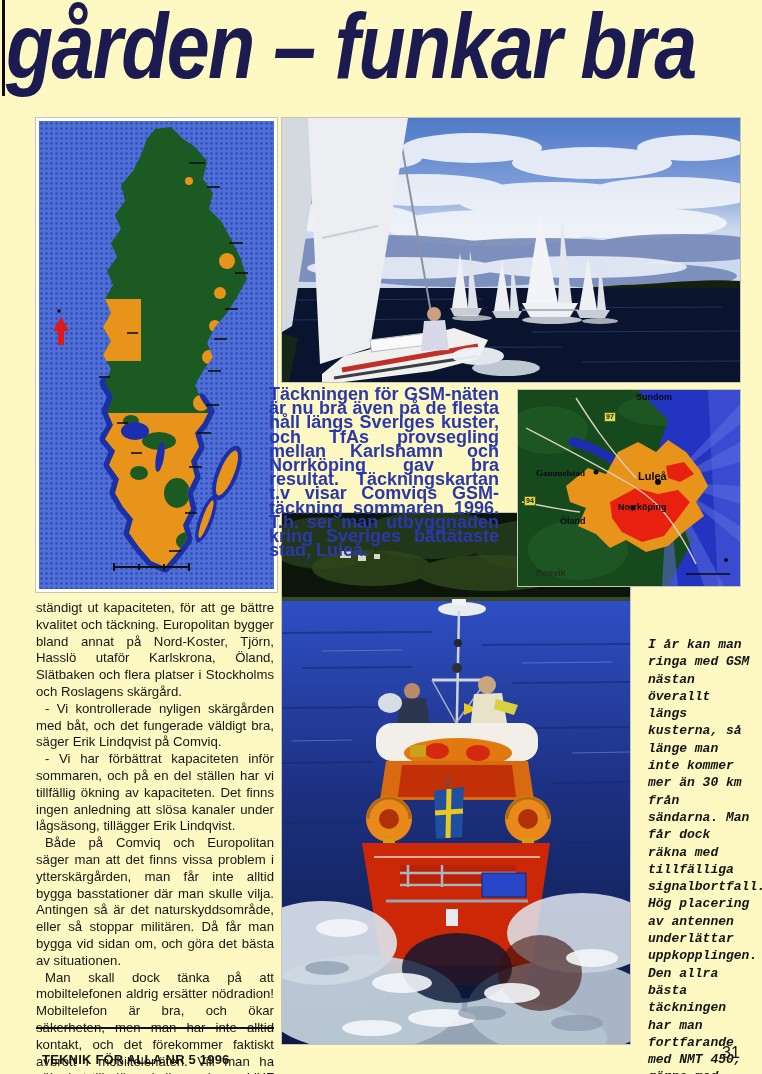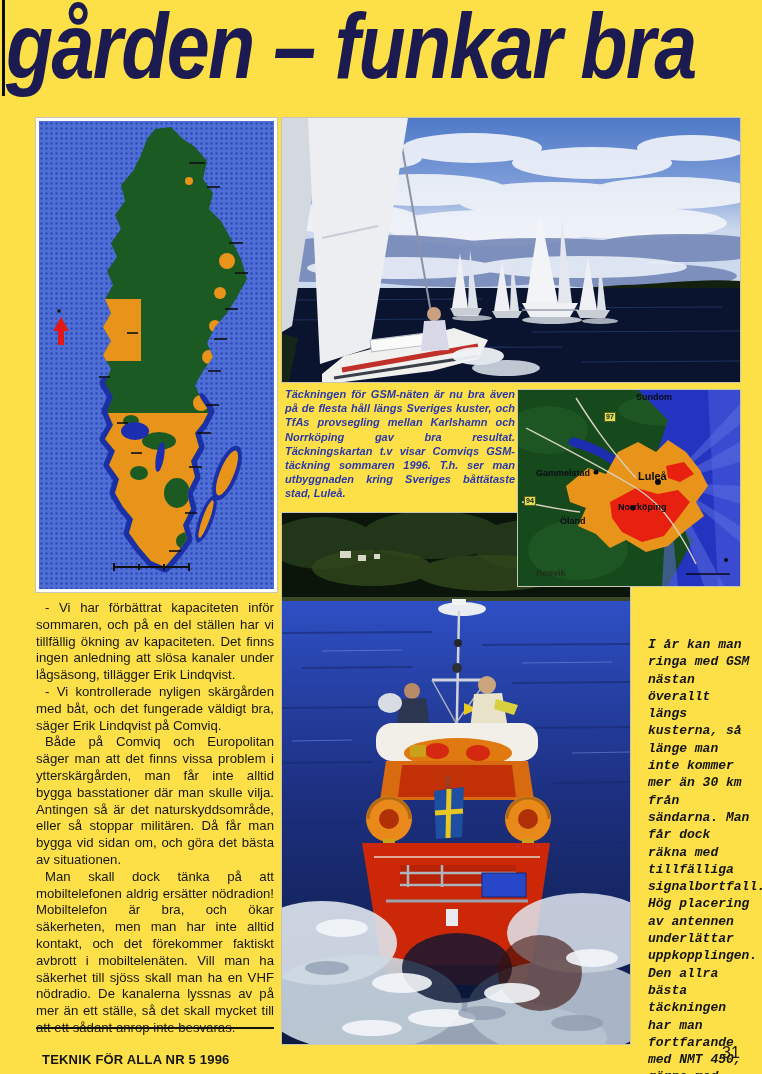--- a/index.html
+++ b/index.html
@@ -1,29 +1,29 @@
 <!DOCTYPE html>
 <html><head>
 <meta charset="utf-8">
 <style>
   html,body{margin:0;padding:0;background:#e9e7e2;}
-  .page{position:relative;width:762px;height:1074px;background:#fde047;overflow:hidden;
+  .page{position:relative;width:762px;height:1074px;background:#fef9c3;overflow:hidden;
         font-family:"Liberation Sans",sans-serif;color:#111;}
   
   .headline{position:absolute;left:6px;top:-10px;width:900px;height:112px;
     font-size:92px;font-weight:bold;font-style:italic;line-height:112px;
     color:#1b1b52;transform:scaleX(.84);transform-origin:left center;
     letter-spacing:-2px;white-space:nowrap;}
   .edge-mark{position:absolute;left:2px;top:0;width:3px;height:96px;background:#0c0c18;}
   
   .photo,.mapframe{position:absolute;background:#fff;box-shadow:0 0 0 1px #c9c4b8;}
   .photo svg,.mapframe svg{display:block;}
   
-  .caption{position:absolute;left:285px;top:387px;width:230px;
-    font-size:11px;font-weight:bold;font-style:italic;line-height:14.2px;
+  .caption{position:absolute;left:269px;top:387px;width:230px;
+    font-size:18px;font-weight:bold;line-height:14.2px;
     color:#2a38ac;text-align:justify;}
   
   .article{position:absolute;left:36px;top:600px;width:238px;
     font-size:13.2px;line-height:16.8px;text-align:justify;color:#161616;}
   .article p{margin:0;}
   .article p.ind{text-indent:9px;}
   .byline-rule{position:absolute;left:36px;top:1027px;width:238px;height:2px;background:#111;}
   .byline{position:absolute;left:36px;top:1030px;width:238px;text-align:right;
     font-size:15px;font-weight:bold;color:#111;}
   
@@ -384,35 +384,36 @@
           <path d="M4,112 C26,116 44,120 62,122"></path>
         </g>
 
         <circle cx="140" cy="92" r="3" fill="#0a0a14"></circle>
         <circle cx="115" cy="118" r="2.5" fill="#0a0a14"></circle>
         <circle cx="78" cy="82" r="2.5" fill="#0a0a14"></circle>
         <circle cx="208" cy="170" r="2" fill="#0a0a14"></circle>
         <line x1="168" y1="184" x2="212" y2="184" stroke="#0a0a14" stroke-width="1.5"></line>
       </svg>
       <span class="lulea-label" style="left:118px;top:2px;">Sundom</span>
-      <span class="lulea-label" style="left:18px;top:78px;">Gammelstad</span>
+      <span class="lulea-label" style="left:18px;top:78px;font-family:Liberation Serif, serif;">Gammelstad</span>
       <span class="lulea-label big" style="left:120px;top:80px;">Luleå</span>
       <span class="lulea-label" style="left:100px;top:112px;">Norrköping</span>
       <span class="lulea-label" style="left:42px;top:126px;">Öland</span>
       <span class="lulea-label" style="left:18px;top:178px;color:#20301a;">Rosvik</span>
       <span class="road-badge" style="left:86px;top:22px;">97</span>
       <span class="road-badge" style="left:6px;top:106px;">94</span>
     </div>
   </div>
 
   <div class="caption">Täckningen för GSM-näten är nu bra även på de flesta håll längs Sveriges kuster, och TfAs provsegling mellan Karlshamn och Norrköping gav bra resultat. Täckningskartan t.v visar Comviqs GSM-täckning sommaren 1996. T.h. ser man utbyggnaden kring Sveriges båttätaste stad, Luleå.</div>
 
   <div class="article">
+    <p>ständigt ut kapaciteten, för att ge bättre kvalitet och täckning. Europolitan bygger bland annat på Nord-Koster, Tjörn, Hasslö utaför Karlskrona, Öland, Slätbaken och flera platser i Stockholms och Roslagens skärgård.</p>
+    <p class="ind">- Vi kontrollerade nyligen skärgården med båt, och det fungerade väldigt bra, säger Erik Lindqvist på Comviq.</p>
     <p class="ind">- Vi har förbättrat kapaciteten inför sommaren, och på en del ställen har vi tillfällig ökning av kapaciteten. Det finns ingen anledning att slösa kanaler under lågsäsong, tillägger Erik Lindqvist.</p>
-    <p class="ind">- Vi kontrollerade nyligen skärgården med båt, och det fungerade väldigt bra, säger Erik Lindqvist på Comviq.</p>
     <p class="ind">Både på Comviq och Europolitan säger man att det finns vissa problem i ytterskärgården, man får inte alltid bygga basstationer där man skulle vilja. Antingen så är det naturskyddsområde, eller så stoppar militären. Då får man bygga vid sidan om, och göra det bästa av situationen.</p>
     <p class="ind">Man skall dock tänka på att mobiltelefonen aldrig ersätter nödradion! Mobiltelefon är bra, och ökar säkerheten, men man har inte alltid kontakt, och det förekommer faktiskt avbrott i mobiltelenäten. Vill man ha säkerhet till sjöss skall man ha en VHF nödradio. De kanalerna lyssnas av på mer än ett ställe, så det skall mycket till att ett sådant anrop inte besvaras.</p>
   </div>
 
   <div class="byline-rule"></div>
 
   <div class="sidebar">I år kan man ringa med GSM nästan överallt längs kusterna, så länge man inte kommer mer än 30 km från sändarna. Man får dock räkna med tillfälliga signalbortfall. Hög placering av antennen underlättar uppkopplingen. Den allra bästa täckningen har man fortfarande med NMT 450, gärna med högt placerad antenn av riktig marin typ.</div>
 
   <div class="footer-left">TEKNIK FÖR ALLA NR 5 1996</div>
   <div class="page-number">31</div>

